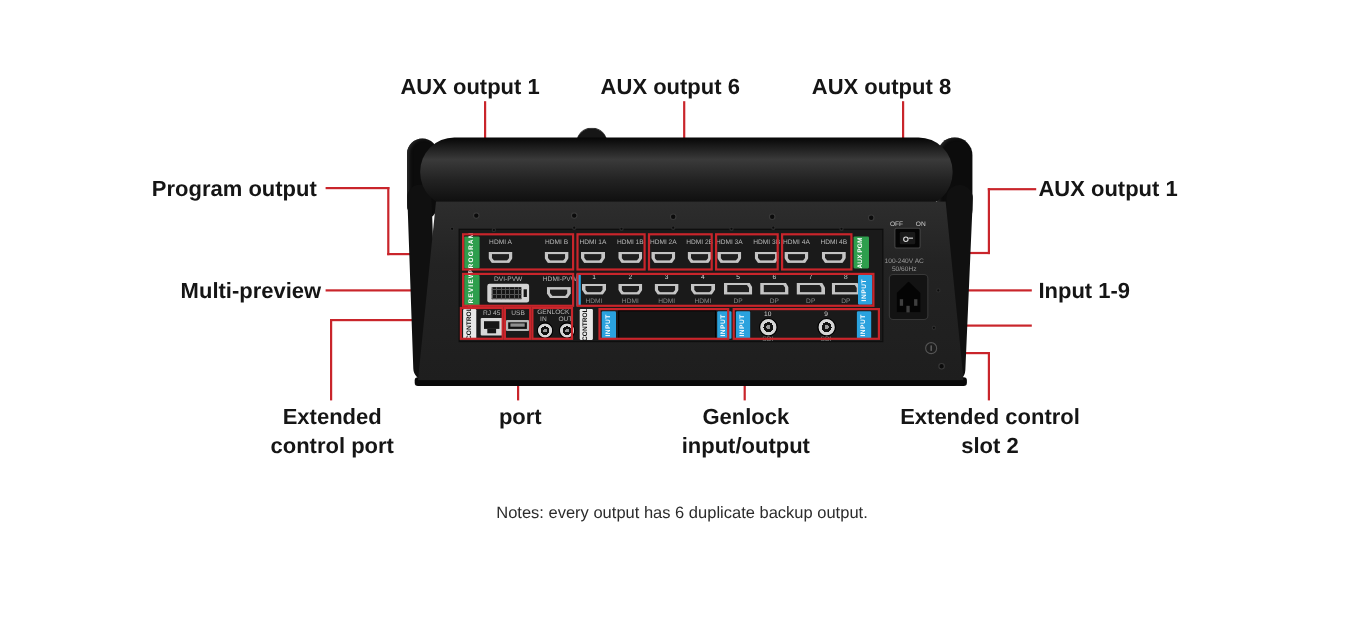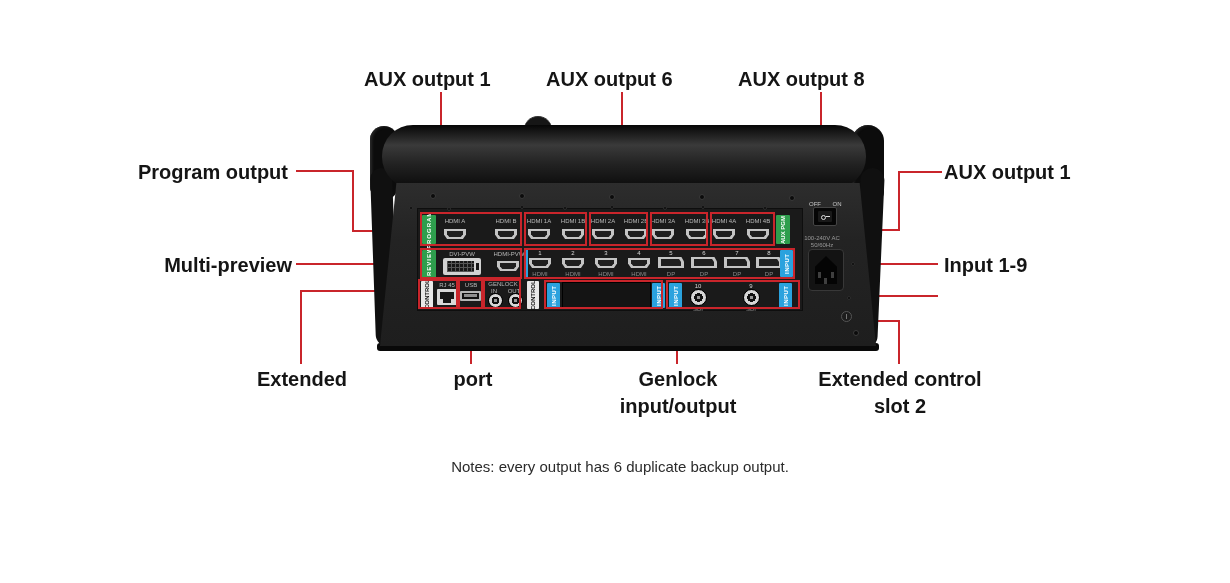--- a/index.html
+++ b/index.html
@@ -72,20 +72,21 @@
 
   <div class="lbl" style="left:364px;top:66px;">AUX output 1</div>
   <div class="lbl" style="left:546px;top:66px;">AUX output 6</div>
   <div class="lbl" style="left:738px;top:66px;">AUX output 8</div>
   <div class="lbl rt" style="left:96px;top:159px;width:192px;text-align:right;">Program output</div>
   <div class="lbl rt" style="left:100px;top:252px;width:192px;">Multi-preview</div>
   <div class="lbl" style="left:944px;top:159px;">AUX output 1</div>
   <div class="lbl" style="left:944px;top:252px;">Input 1-9</div>
   <div class="lbl ctr" style="left:202px;top:366px;width:200px;">
     <div>Extended</div>
+    <div>control port</div>
   </div>
   <div class="lbl ctr" style="left:373px;top:366px;width:200px;">
     <div>port</div>
   </div>
   <div class="lbl ctr" style="left:578px;top:366px;width:200px;">
     <div>Genlock</div>
     <div>input/output</div>
   </div>
   <div class="lbl ctr" style="left:800px;top:366px;width:200px;">
     <div>Extended control</div>

